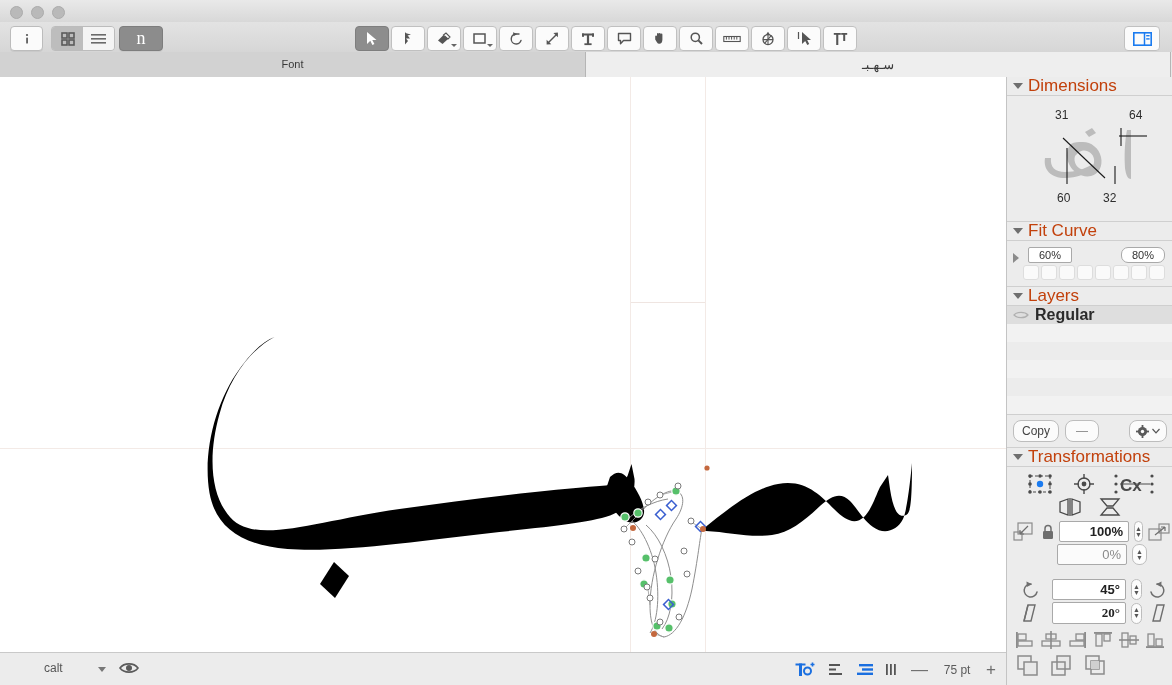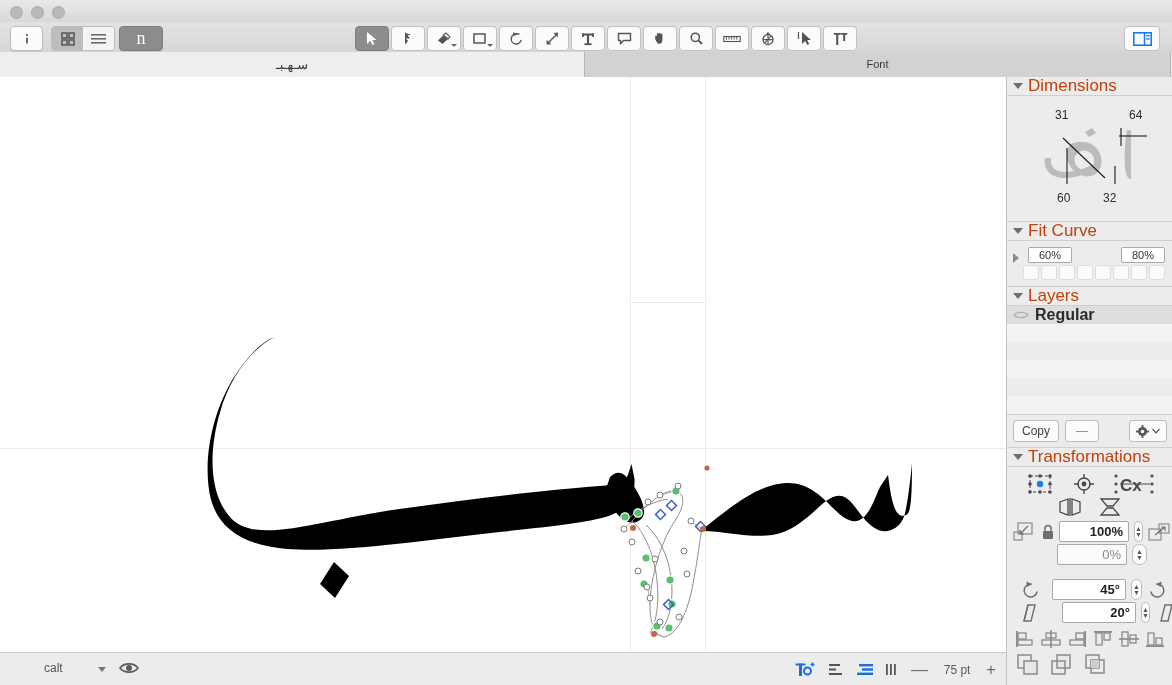--- a/index.html
+++ b/index.html
@@ -169,21 +169,21 @@
     height: 18px; line-height: 18px; padding-left: 6px;
     background: #dedede; font-weight: bold; color: #2b2b2b; font-size: 16px;
     display: flex; align-items: center; gap: 6px;
   }
   .layer-blank { height: 18px; }
   .layer-blank.alt { background: #f2f2f2; }
   .layer-list { border-bottom: 1px solid #cfcfcf; }
 
   .layer-tools { display: flex; align-items: center; gap: 6px; padding: 5px 6px; }
   .sbtn {
-    background: #fbfbfb; border: 1px solid #bdbdbd; border-radius: 3px;
+    background: #fbfbfb; border: 1px solid #bdbdbd; border-radius: 8px;
     height: 20px; display: flex; align-items: center; justify-content: center;
     font-size: 12px; color: #444; padding: 0 8px;
   }
 
   .tf-icons { display: flex; justify-content: space-around; padding: 5px 10px 0 10px; }
   .tf-icons2 { display: flex; justify-content: center; gap: 18px; padding: 2px 0 4px 0; }
   .tf-row { display: flex; align-items: center; gap: 5px; padding: 1px 6px; }
   .tf-field {
     width: 58px; background: #fff; border: 1px solid #a9a9a9; border-radius: 2px;
     text-align: right; padding: 2px 5px; font-size: 13px; font-weight: bold;
@@ -345,22 +345,22 @@
       <svg width="19" height="14" viewBox="0 0 19 14">
         <rect x="0.8" y="0.8" width="17.4" height="12.4" fill="none" stroke="#1a7bf0" stroke-width="1.6"></rect>
         <line x1="11.5" y1="0.8" x2="11.5" y2="13.2" stroke="#1a7bf0" stroke-width="1.5"></line>
         <rect x="13.2" y="3" width="3.4" height="1.4" fill="#1a7bf0"></rect>
         <rect x="13.2" y="6.2" width="3.4" height="1.4" fill="#1a7bf0"></rect>
       </svg>
     </div>
   </div>
 
   <div class="tabbar">
+    <div class="tab inactive" style="width:586px;">Font</div>
     <div class="tab active arabic" style="width:585px;">سـهـبـ</div>
-    <div class="tab inactive" style="width:586px;">Font</div>
   </div>
 
   <div class="canvas">
 
     <div class="guide-h" style="top:371px;"></div>
     <div class="metricbox"></div>
     <div class="guide-v" style="left:630px;"></div>
     <div class="guide-v" style="left:705px;"></div>
 
     <svg width="1006" height="575" viewBox="0 0 1006 575" style="position:absolute;left:0;top:0;">
@@ -541,21 +541,21 @@
       <div class="dimnum" style="left:122px;top:12px;">64</div>
     </div>
 
     <div class="sec-head" style="border-top:1px solid #cfcfcf;">
       <span class="disc"></span><span>Fit Curve</span>
     </div>
     <div class="fit-row">
       <span class="disc right"></span>
       <span class="numfield" style="width:34px;margin-left:4px;">60%</span>
       <span style="flex:1"></span>
-      <span class="numfield" style="width:34px;">80%</span>
+      <span class="numfield" style="width:34px;border-radius:7px;">80%</span>
     </div>
     <div class="fitcells">
       <div></div>
       <div></div>
       <div></div>
       <div></div>
       <div></div>
       <div></div>
       <div></div>
       <div></div>
@@ -716,21 +716,21 @@
       </div>
     </div>
 
     <div class="tf-row" style="padding-left:14px;">
       <div>
         <svg width="20" height="20" viewBox="0 0 20 20">
           <path d="M7 2 L14 2 L10 18 L3 18 Z" fill="none" stroke="#6e6e6e" stroke-width="1.4"></path>
           <path d="M7 2 L3 18" stroke="#6e6e6e" stroke-width="1.4"></path>
         </svg>
       </div>
-      <input class="tf-field" style="width: 62px; margin-left: 16px;" readonly="" value="20°">
+      <input class="tf-field" style="width: 62px; margin-left: 6px; font-family: Liberation Serif, serif;" readonly="" value="20°">
       <div class="stepper">
           <span>▲</span>
           <span>▼</span>
         </div>
       <div>
         <svg width="20" height="20" viewBox="0 0 20 20">
           <path d="M10 2 L17 2 L13 18 L6 18 Z" fill="none" stroke="#6e6e6e" stroke-width="1.4"></path>
         </svg>
       </div>
     </div>

